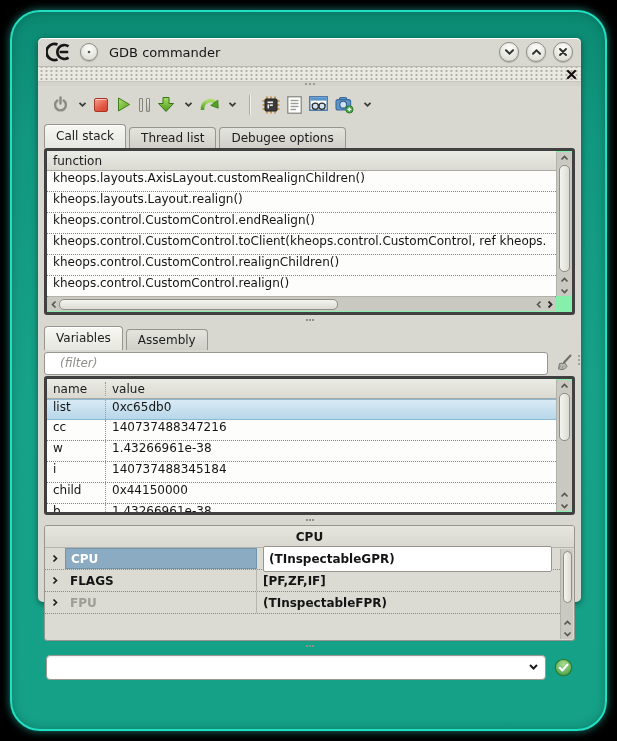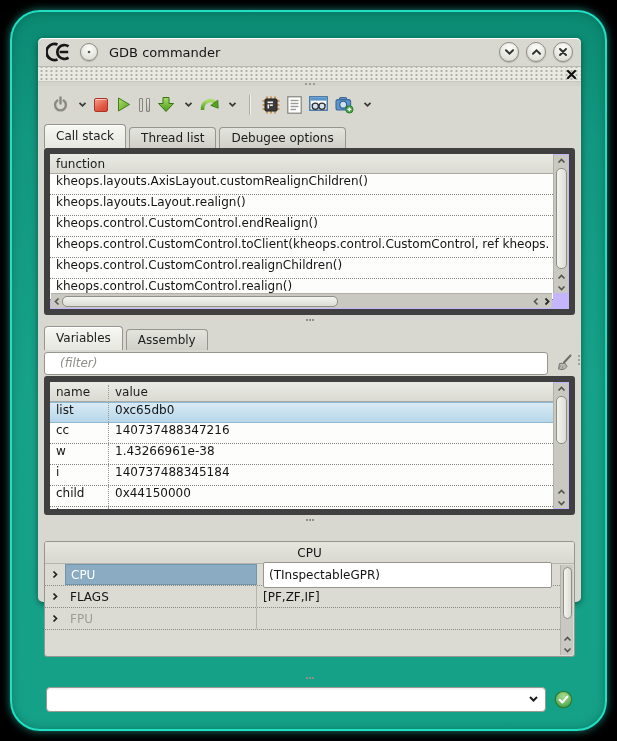--- a/index.html
+++ b/index.html
@@ -31,21 +31,21 @@
   .toolbar{height:37px;flex:0 0 37px;display:flex;align-items:center;gap:7px;padding:0 14px;}
   .tool{display:flex;align-items:center;justify-content:center;height:24px;}
   .tsep{width:1px;height:20px;background:#adada4;box-shadow:1px 0 0 #f2f2ed;margin:0 5px;}
   .chev{margin-left:2px;display:flex;align-items:center;}
   
   .tabrow{height:25px;flex:0 0 25px;display:flex;align-items:flex-end;padding:0 6px;gap:3px;}
   .tab{font-size:12px;color:#1c1c1c;padding:3px 11px 4px;border:1px solid #96968e;border-bottom:none;
     border-radius:4px 4px 0 0;background:linear-gradient(180deg,#e4e4de 0%,#d0d0c9 100%);height:21px;line-height:14px;}
   .tab.active{background:linear-gradient(180deg,#f7f7f3 0%,#e7e7e1 100%);height:24px;line-height:17px;box-shadow:inset 0 1px 0 #fff;}
   
-  .panel{margin:0 6px;background:#c4b5fd;border:6px solid #404040;border-radius:3px;position:relative;overflow:hidden;}
+  .panel{margin:0 6px;background:#86efac;border:3px solid #404040;border-radius:3px;position:relative;overflow:hidden;}
   .lhead{height:20px;display:flex;align-items:center;background:linear-gradient(180deg,#ebebe5 0%,#dadad3 100%);
     border-bottom:1px solid #aaaaa2;font-size:12px;color:#1b1b1b;}
   .lhead .hc{padding:0 6px;white-space:nowrap;}
   .hdiv{width:0;border-left:1px dotted #9a9a91;height:14px;}
   .lrow{height:21px;display:flex;border-bottom:1px dotted #83837c;font-size:12px;color:#141414;
     white-space:nowrap;overflow:hidden;background:#fdfdfc;}
   .lrow .c{padding:0 6px;overflow:hidden;white-space:nowrap;}
   .lrow.sel{background:linear-gradient(180deg,#d9eaf5 0%,#b7d7e9 100%);border-top:1px solid #8fb8d2;border-bottom:1px solid #8fb8d2;}
   .cdiv{width:0;border-left:1px dotted #9a9a91;align-self:stretch;}
   
@@ -59,21 +59,21 @@
   .spacer{flex:1;}
   
   .split{height:10px;flex:0 0 10px;display:flex;align-items:center;justify-content:center;}
   .split i{width:8px;border-top:2px dotted #90908a;display:block;}
   
   .filterrow{height:26px;flex:0 0 26px;display:flex;align-items:center;padding:0 6px;gap:5px;}
   .textin{flex:1;height:23px;border:1px solid #96968e;border-radius:3px;background:#fff;padding:0 15px;
     font-family:inherit;font-size:12px;color:#333;outline:none;}
   .textin::placeholder{color:#8f8f89;font-style:italic;opacity:1;}
   
-  .cpu{margin:16px 6px;background:#dbdbd4;border:1px solid #96968e;border-radius:3px;position:relative;overflow:hidden;}
+  .cpu{margin:0 6px;background:#dbdbd4;border:1px solid #96968e;border-radius:3px;position:relative;overflow:hidden;font-weight:bold;}
   .cpu-title{height:22px;display:flex;align-items:center;justify-content:center;font-size:12px;color:#15151 5;
     color:#151515;background:linear-gradient(180deg,#e6e6df,#d8d8d1);border-bottom:1px solid #b5b5ad;}
   .cpurow{height:22px;display:flex;align-items:stretch;border-bottom:1px dotted #8a8a82;font-size:12px;color:#141414;}
   .cpurow .exp{width:20px;display:flex;align-items:center;justify-content:center;flex:0 0 20px;}
   .cpurow .nm{width:192px;flex:0 0 192px;display:flex;align-items:center;padding:0 5px;border-right:1px solid #b5b5ad;}
   .cpurow .val{flex:1;display:flex;align-items:center;padding:0 6px;}
   .cpurow.sel .nm{background:#8aabc1;color:#fff;border:1px solid #7094aa;border-right:1px solid #7094aa;}
   .cpurow.dis .nm{color:#9d9d96;}
   .valbox{flex:1;height:18px;background:#fff;border:1px solid #96968e;border-radius:2px;display:flex;align-items:center;
     padding:12px 5px;margin-right:2px;}
@@ -437,20 +437,21 @@
         <span class="nm">FLAGS</span>
         <span class="val">[PF,ZF,IF]</span>
       </div>
       <div class="cpurow dis">
         <span class="exp">
             <svg width="6" height="9" viewBox="0 0 6 9">
               <path d="M1.5 1.5 L4.5 4.5 L1.5 7.5" fill="none" stroke="#1d1d1a" stroke-width="1.7"></path>
             </svg>
           </span>
         <span class="nm">FPU</span>
+        <span class="val">(TInspectableFPR)</span>
       </div>
     </div>
     <div class="vscroll" style="top:23px;width:13px;">
       <span class="vthumb" style="height:52px;width:9px;"></span>
       <span class="spacer"></span>
       <span class="sarrow">
           <svg width="9" height="6" viewBox="0 0 9 6">
             <path d="M1.5 4.5 L4.5 1.5 L7.5 4.5" fill="none" stroke="#55554f" stroke-width="1.6"></path>
           </svg>
         </span>

